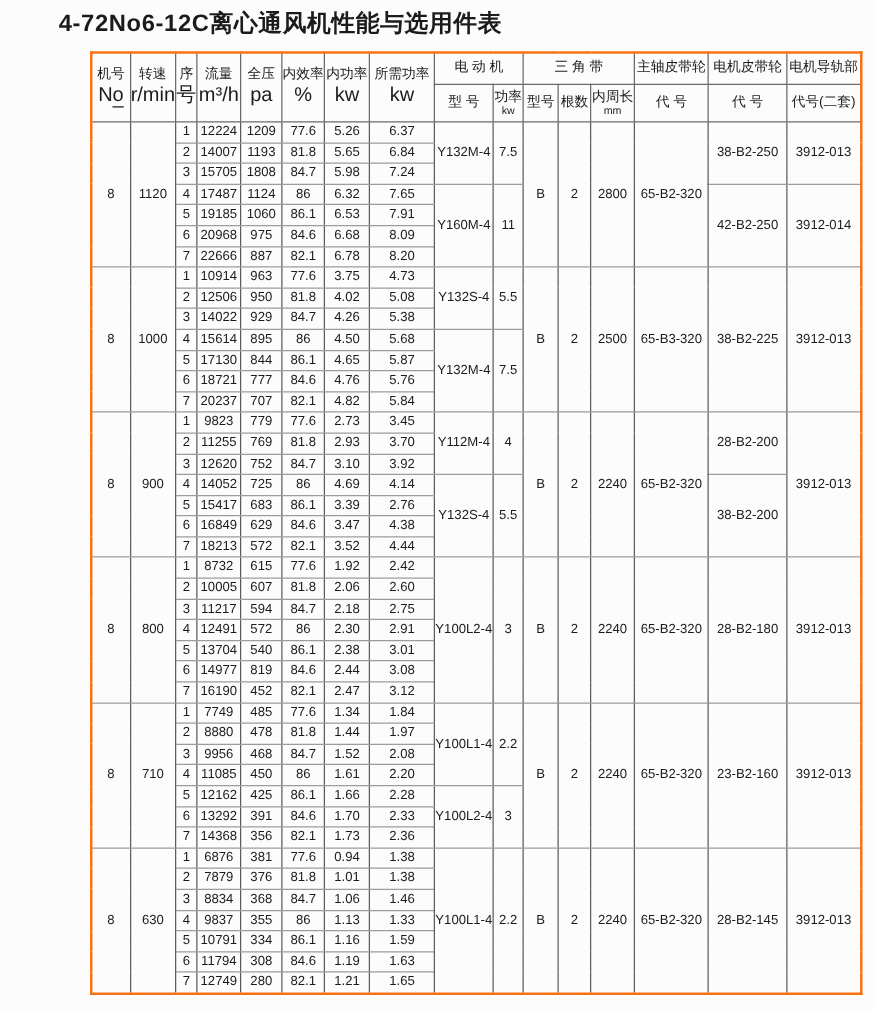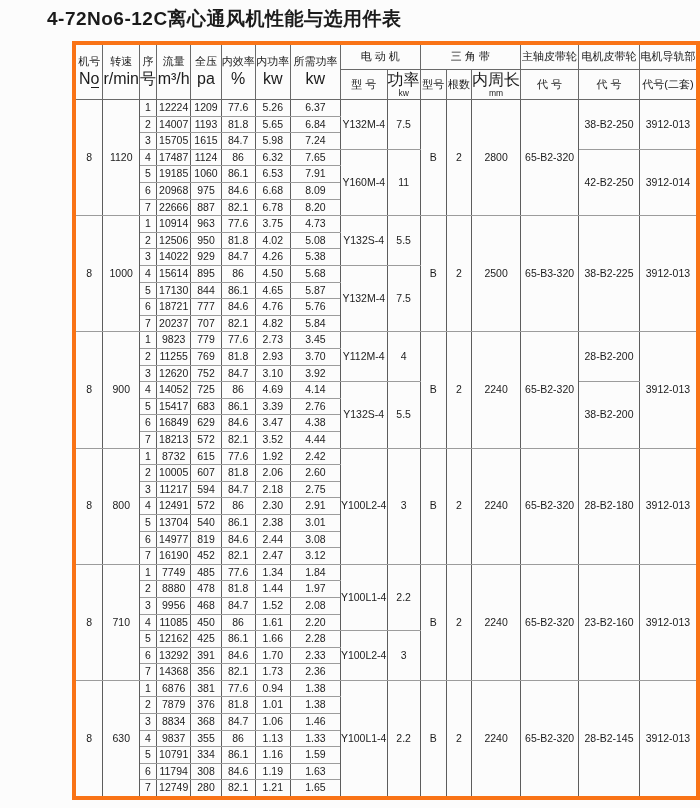--- a/index.html
+++ b/index.html
@@ -15,21 +15,21 @@
     margin:0;
     padding:6px 0 9px 47px;
     font-size:19px;
     font-weight:bold;
     letter-spacing:0.5px;
   }
   table.spec {
     border-collapse:collapse;
     table-layout:fixed;
     margin-left:72px;
-    border:4px solid #f97316;
+    border:2px solid #f97316;
   }
   th, td {
     border:1px solid #6a6a6a;
     text-align:center;
     vertical-align:middle;
     padding:0;
     font-weight:normal;
     overflow:hidden;
     white-space:nowrap;
   }
@@ -42,21 +42,21 @@
     line-height:15.6px;
     border-top-color:#9c9c9c;
     border-bottom-color:#9c9c9c;
     border-left-color:#5d5d5d;
     border-right-color:#5d5d5d;
   }
   tbody tr.group-start td { border-top:1.5px solid #474747; }
   .two-line { display:inline-block; line-height:1.25; }
   .sub { display:block; font-size:16px; }
   .unit-small { display:block; font-size:8.5px; line-height:1; padding-bottom:2px; }
-  .stack-main { display:block; font-size:16px; line-height:1.1; padding-top:1px; }
+  .stack-main { display:block; font-size:11px; line-height:1.1; padding-top:1px; }
   .u-o { border-bottom:1px solid #1b1b1b; }
 </style>
 </head>
 <body>
 
 <div class="page">
   <h1 class="title">4-72No6-12C离心通风机性能与选用件表</h1>
 
   <table class="spec">
     <colgroup>
@@ -173,21 +173,21 @@
           <td>2</td>
           <td>14007</td>
           <td>1193</td>
           <td>81.8</td>
           <td>5.65</td>
           <td>6.84</td>
         </tr>
         <tr>
           <td>3</td>
           <td>15705</td>
-          <td>1615</td>
+          <td>1808</td>
           <td>84.7</td>
           <td>5.98</td>
           <td>7.24</td>
         </tr>
         <tr>
           <td>4</td>
           <td>17487</td>
           <td>1124</td>
           <td>86</td>
           <td>6.32</td>

